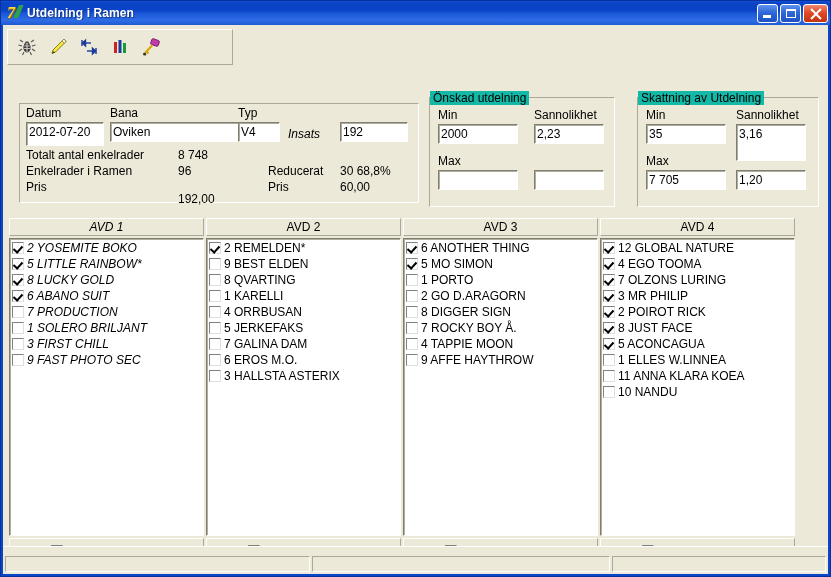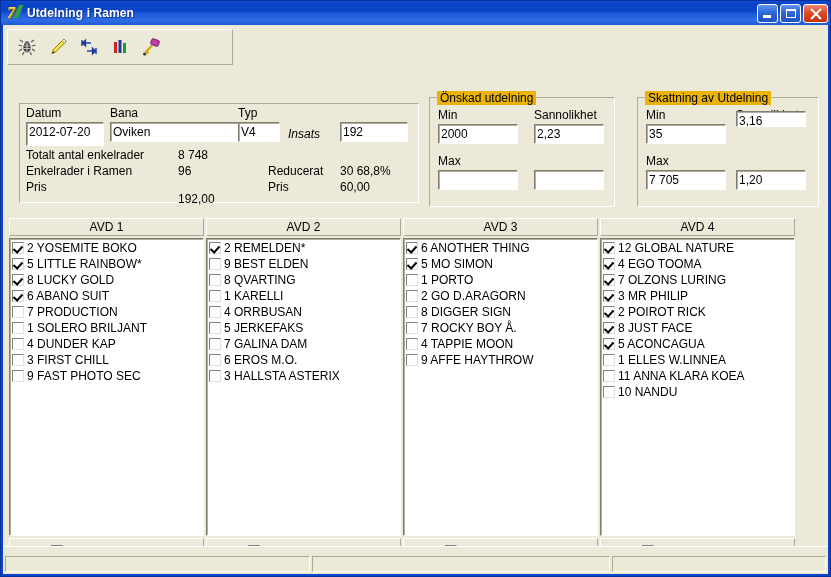--- a/index.html
+++ b/index.html
@@ -129,22 +129,22 @@
   }
   .groupbox {
     position: absolute;
     box-sizing: border-box;
     border: 1px solid #aca899;
     border-right-color: #ffffff;
     border-bottom-color: #ffffff;
   }
   .groupbox > .gb-title {
     position: absolute;
-    top: -7px; left: 7px;
-    background: #eab308;
+    top: -7px; left: 0;
+    background: #14b8a6;
     padding: 0 3px;
     font-size: 12px;
     color: #000;
     white-space: nowrap;
   }
 
   .fld-label {
     position: absolute;
     font-size: 12px;
     color: #000;
@@ -388,28 +388,28 @@
       <div class="textbox" style="left:104px; top:72px; width:70px; height:20px;"></div>
     </div>
 
     <div class="groupbox" style="left:634px; top:72px; width:182px; height:110px;">
       <div class="gb-title">Skattning av Utdelning</div>
 
       <div class="fld-label" style="left:8px; top:10px;">Min</div>
       <div class="textbox" style="left:8px; top:26px; width:80px; height:20px;">  35</div>
 
       <div class="fld-label" style="left:98px; top:10px;">Sannolikhet</div>
-      <div class="textbox" style="left:98px; top:13px; width:70px; height:16px;">3,16</div>
+      <div class="textbox" style="left:98px; top:26px; width:70px; height:37px;">3,16</div>
 
       <div class="fld-label" style="left:8px; top:56px;">Max</div>
       <div class="textbox" style="left:8px; top:72px; width:80px; height:20px;">7 705</div>
       <div class="textbox" style="left:98px; top:72px; width:70px; height:20px;">1,20</div>
     </div>
 
-    <div class="avd-col" style="left:6px;">
+    <div class="avd-col" style="left:6px;font-style:italic;">
         <div class="avd-head">AVD 1</div>
         <div class="avd-list">
           <div class="avd-item">
             <span class="cbx checked"></span>
             <span>2 YOSEMITE BOKO</span>
           </div>
           <div class="avd-item">
             <span class="cbx checked"></span>
             <span>5 LITTLE RAINBOW*</span>
           </div>
@@ -421,24 +421,20 @@
             <span class="cbx checked"></span>
             <span>6 ABANO SUIT</span>
           </div>
           <div class="avd-item">
             <span class="cbx"></span>
             <span>7 PRODUCTION</span>
           </div>
           <div class="avd-item">
             <span class="cbx"></span>
             <span>1 SOLERO BRILJANT</span>
-          </div>
-          <div class="avd-item">
-            <span class="cbx"></span>
-            <span>4 DUNDER KAP</span>
           </div>
           <div class="avd-item">
             <span class="cbx"></span>
             <span>3 FIRST CHILL</span>
           </div>
           <div class="avd-item">
             <span class="cbx"></span>
             <span>9 FAST PHOTO SEC</span>
           </div>
         </div>

